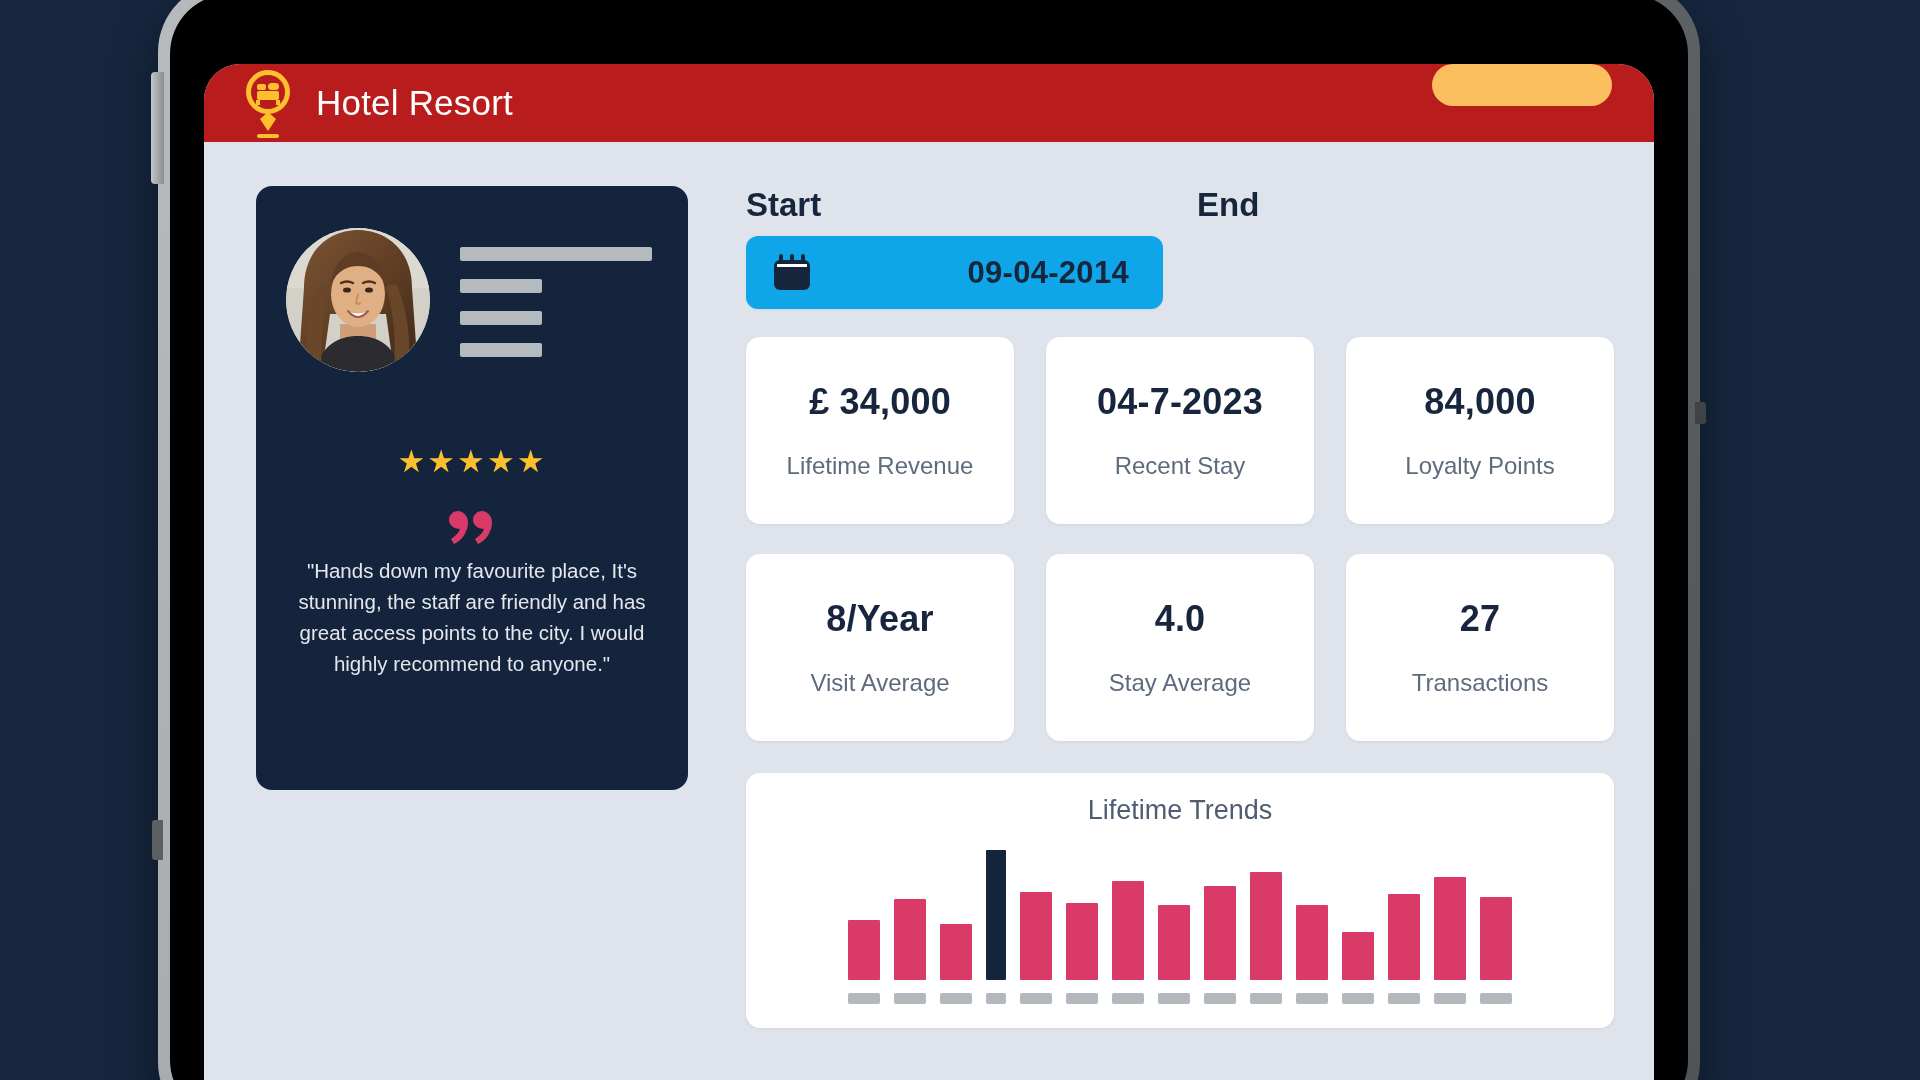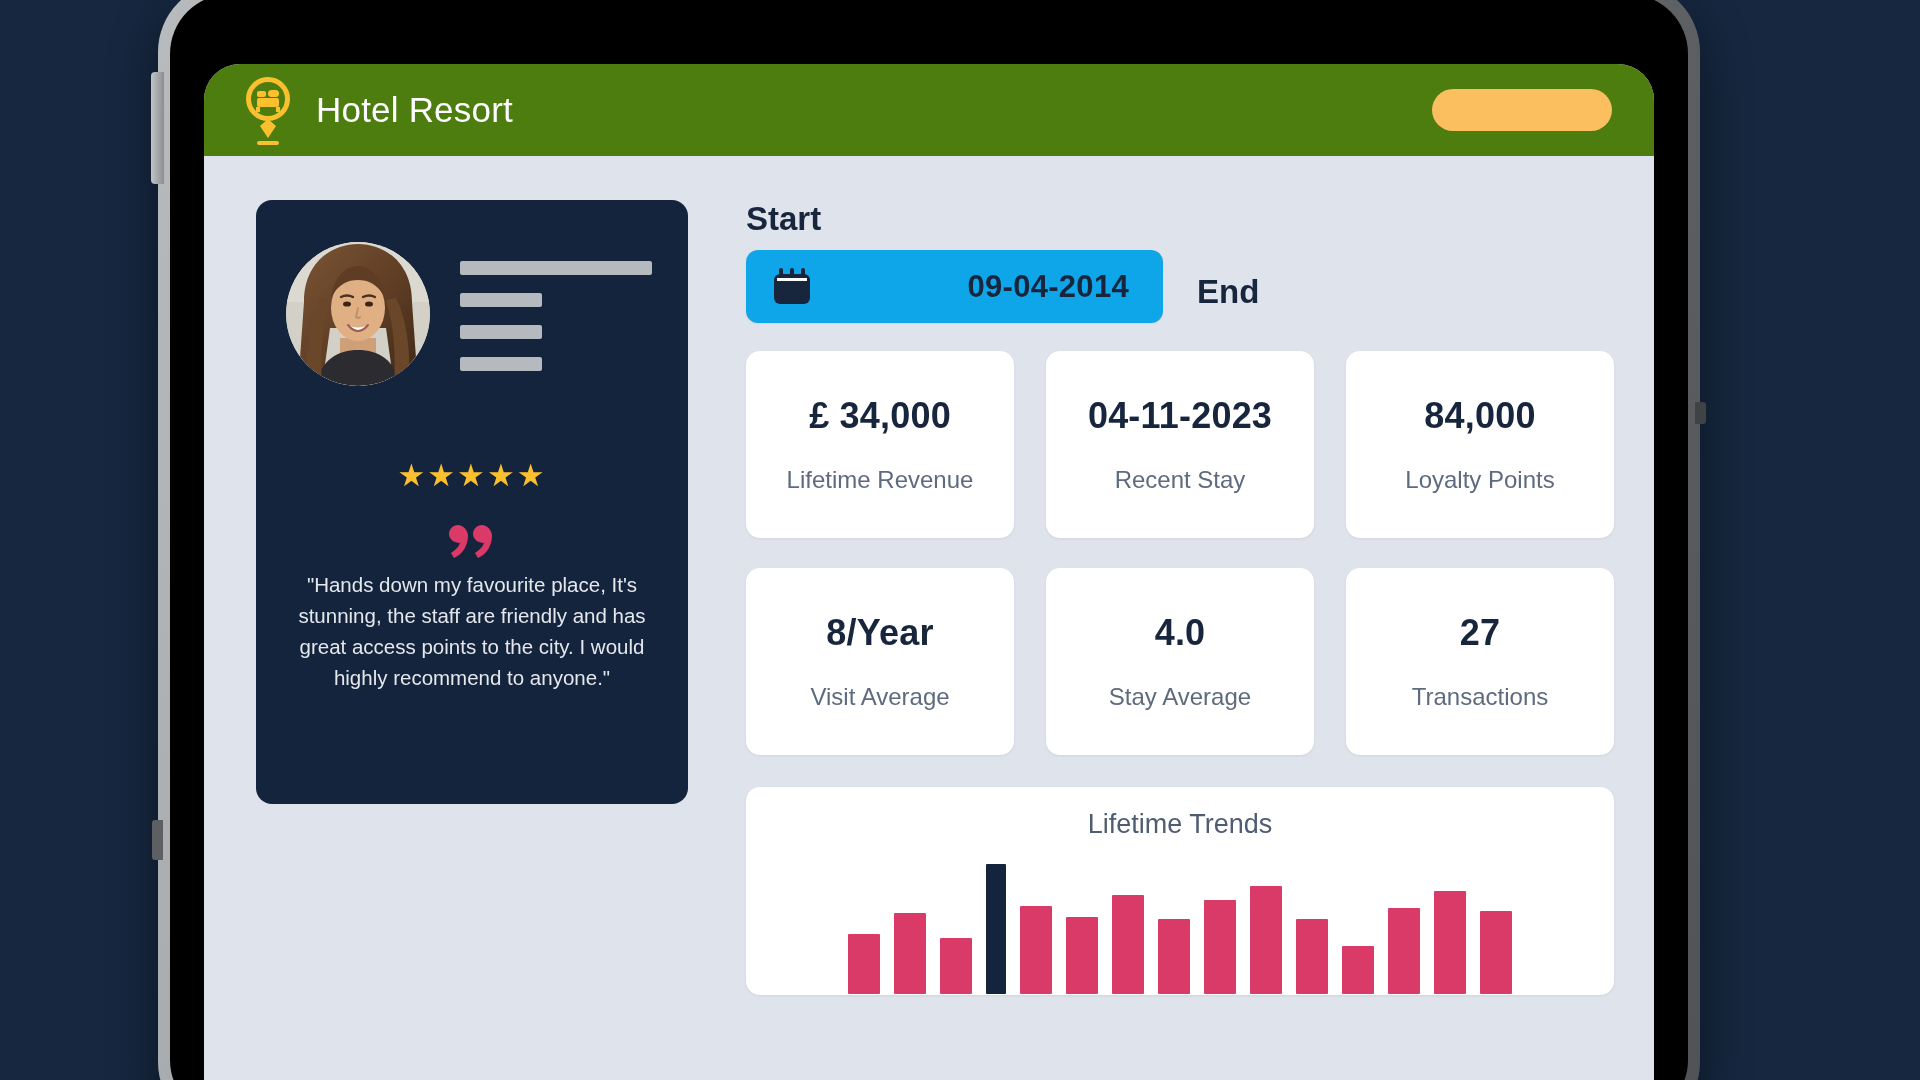--- a/index.html
+++ b/index.html
@@ -39,23 +39,23 @@
   #btn-right-notch { right:-6px; top:420px; width:11px; height:22px; border-radius:0 3px 3px 0;
                      background:#3f4345;}
   #front-camera{
     position:absolute; left:46px; top:576px; width:15px; height:15px;
     border-radius:50%; background:#0b0f14;
     box-shadow:inset 0 0 4px #1d2733;
   }
 
   
   #app-header{
-    position:relative; height:92px;
-    background:#4d7c0f;
-    display:flex; align-items:center;
+    position:relative; height:78px;
+    background:#b91c1c;
+    display:flex; 
     padding:0 42px 0 38px;
   }
   #brand{ display:flex; align-items:center; gap:22px; }
   #pin-bed-icon{ width:52px; height:72px; display:block; }
   #app-title{ color:#fff; font-size:35px; font-weight:400; letter-spacing:.2px; }
   #header-action-button{
     margin-left:auto; width:180px; height:42px;
     background:#fcbf5f; border:none; border-radius:21px; cursor:pointer;
   }
 
@@ -93,21 +93,21 @@
 
   #testimonial-text{
     margin-top:10px; text-align:center;
     color:#e4e7ec; font-size:20.5px; line-height:1.52;
     padding:0 6px;
   }
 
   
   #right-column{ flex:1; padding-left:58px; }
 
-  #date-range-row{ display:flex; gap:34px;align-items:flex-end; }
+  #date-range-row{ display:flex; gap:34px; }
   .date-group{ flex:1; }
   .date-label{ font-size:33px; font-weight:700; color:#17263d; margin-bottom:12px; }
   .date-field{
     background:#0ea5e9; border-radius:12px; height:73px;
     display:flex; align-items:center; padding:0 34px 0 26px;
     box-shadow:0 1px 2px rgba(20,36,61,.06);
   }
   .calendar-icon{ width:40px; height:40px; flex:0 0 40px; }
   .date-value{ margin-left:auto; font-size:31px; font-weight:700; color:#17263d; letter-spacing:.3px; }
 
@@ -119,21 +119,21 @@
     background:#fff; border-radius:14px; height:187px;
     display:flex; flex-direction:column; align-items:center; justify-content:center;
     gap:9px; box-shadow:0 1px 3px rgba(20,36,61,.07);
   }
   .stat-value{ font-size:36px; font-weight:700; color:#17263d; letter-spacing:.2px; }
   .stat-label{ font-size:24px; color:#5e6b7e;margin-top:20px; }
 
   
   #trends-card{
     background:#fff; border-radius:14px; margin-top:32px;
-    height:208px; padding:22px 0 0 0;
+    height:255px; padding:22px 0 0 0;
     box-shadow:0 1px 3px rgba(20,36,61,.07);
     overflow:hidden;
   }
   #trends-title{ text-align:center; font-size:27px; color:#4f5d70; }
   #bars-area{
     display:flex; align-items:flex-end; justify-content:center;
     gap:14px; height:130px; margin-top:24px;
   }
   .bar{ width:32px; border-radius:1px; background:#d93a68; }
   .bar.highlight{ width:20px; background:#14243d; }
@@ -259,21 +259,21 @@
               <div class="date-label">End</div>
             </div>
           </div>
 
           <div id="stats-grid">
               <div class="stat-card">
                 <div class="stat-value">£ 34,000</div>
                 <div class="stat-label">Lifetime Revenue</div>
               </div>
               <div class="stat-card">
-                <div class="stat-value">04-11-2023</div>
+                <div class="stat-value">04-7-2023</div>
                 <div class="stat-label">Recent Stay</div>
               </div>
               <div class="stat-card">
                 <div class="stat-value">84,000</div>
                 <div class="stat-label">Loyalty Points</div>
               </div>
               <div class="stat-card">
                 <div class="stat-value">8/Year</div>
                 <div class="stat-label">Visit Average</div>
               </div>

